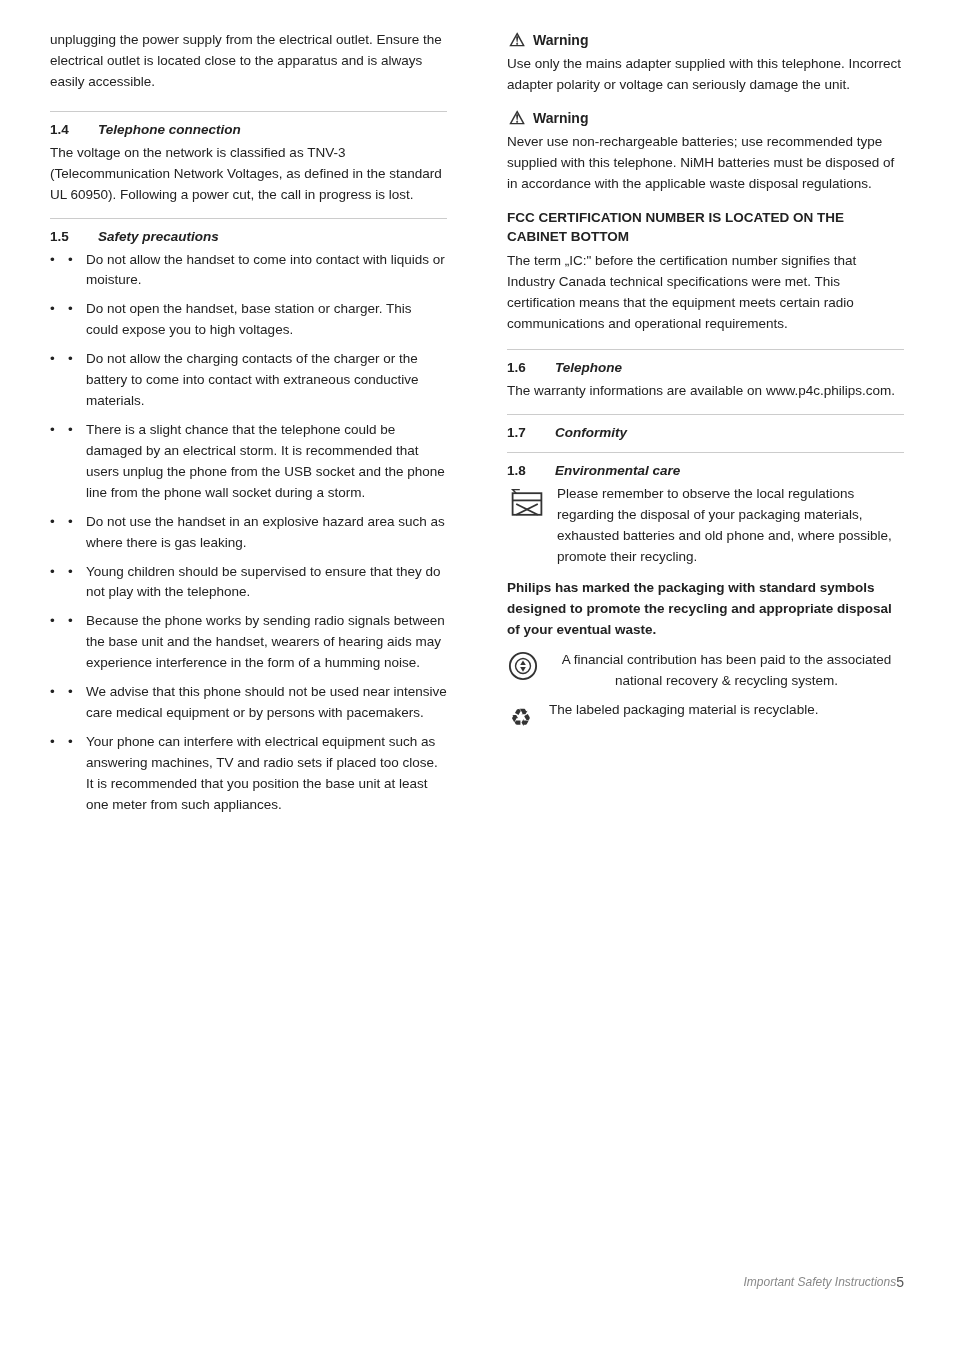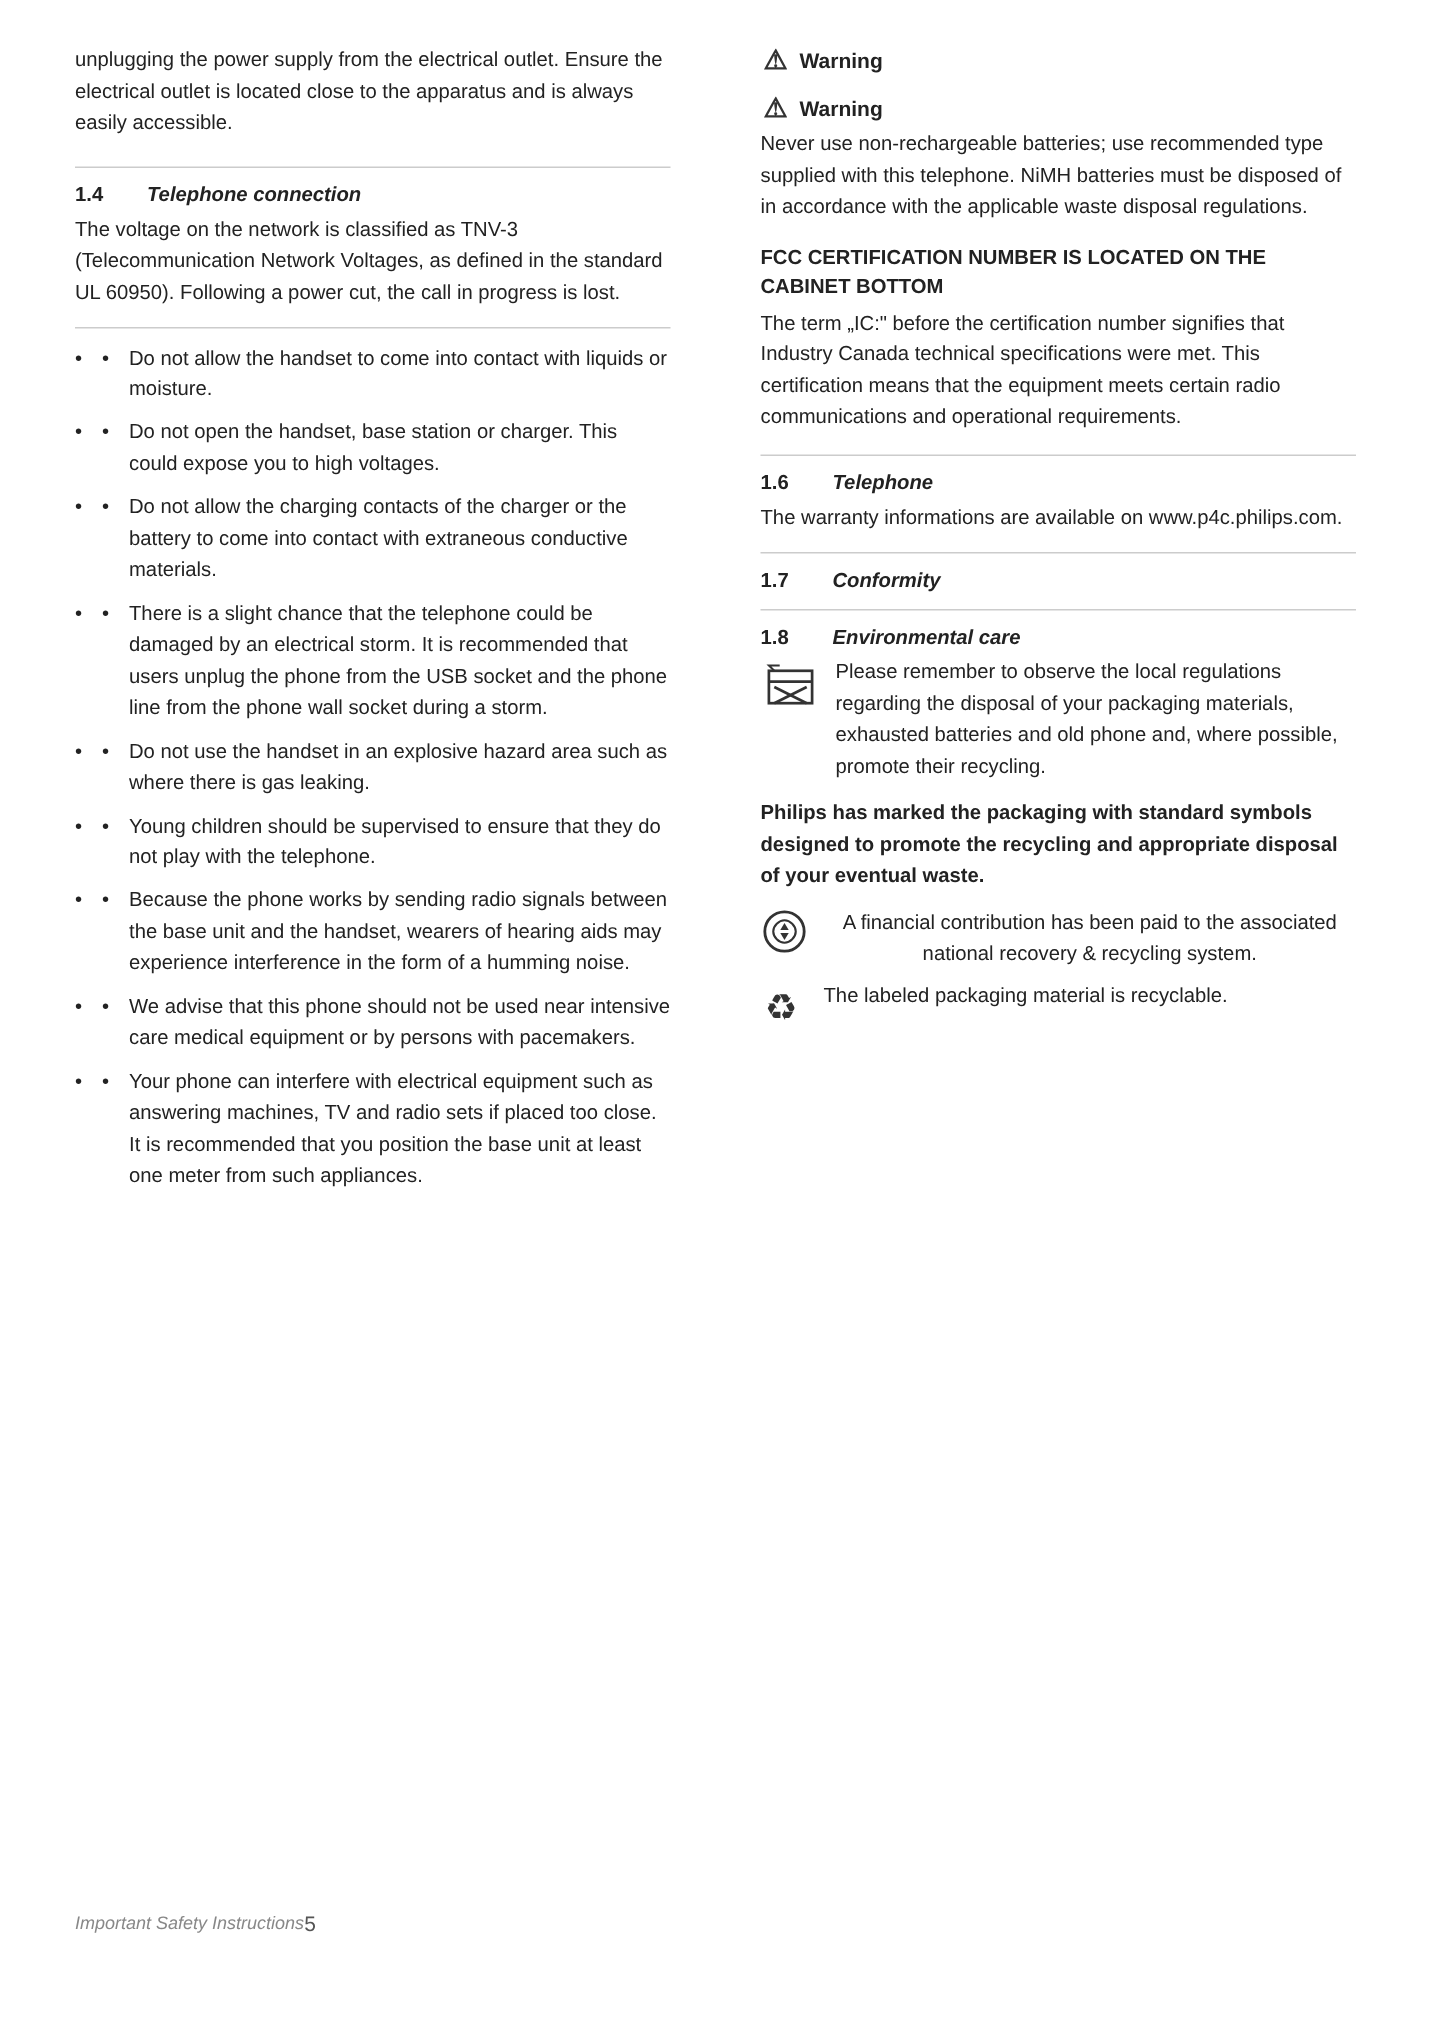--- a/index.html
+++ b/index.html
@@ -183,21 +183,21 @@
       height: 32px;
       flex-shrink: 0;
       display: flex;
       align-items: center;
       justify-content: center;
       font-size: 22px;
     }
 
     .page-footer {
       display: flex;
-      justify-content: flex-start;
+      justify-content: flex-end;
       align-items: center;
       padding-top: 10px;
       margin-top: auto;
       border-top: none;
     }
 
     .footer-left {
       font-size: 12px;
       color: #888888;
       font-style: italic;
@@ -221,20 +221,24 @@
       <hr class="section-divider">
 
       <div class="section-heading">
         <span class="section-num">1.4</span>
         <span class="section-title">Telephone connection</span>
       </div>
       <p class="section-body">The voltage on the network is classified as TNV-3 (Telecommunication Network Voltages, as defined in the standard UL 60950). Following a power cut, the call in progress is lost.</p>
 
       <hr class="section-divider">
 
+      <div class="section-heading">
+        <span class="section-num">1.5</span>
+        <span class="section-title">Safety precautions</span>
+      </div>
 
       <ul class="bullet-list">
       <li>
             <span style="min-width: 10px;">•</span>
             <span>Do not allow the handset to come into contact with liquids or moisture.</span>
           </li>
           <li>
             <span style="min-width: 10px;">•</span>
             <span>Do not open the handset, base station or charger. This could expose you to high voltages.</span>
           </li>
@@ -270,20 +274,21 @@
 
     </div>
 
     <div class="right-col">
 
       <div class="warning-block">
         <div class="warning-title">
           <span class="warning-icon">⚠</span>
           <span>Warning</span>
         </div>
+        <p class="section-body">Use only the mains adapter supplied with this telephone. Incorrect adapter polarity or voltage can seriously damage the unit.</p>
       </div>
 
       <div class="warning-block">
         <div class="warning-title">
           <span class="warning-icon">⚠</span>
           <span>Warning</span>
         </div>
         <p class="section-body">Never use non-rechargeable batteries; use recommended type supplied with this telephone. NiMH batteries must be disposed of in accordance with the applicable waste disposal regulations.</p>
       </div>
 

